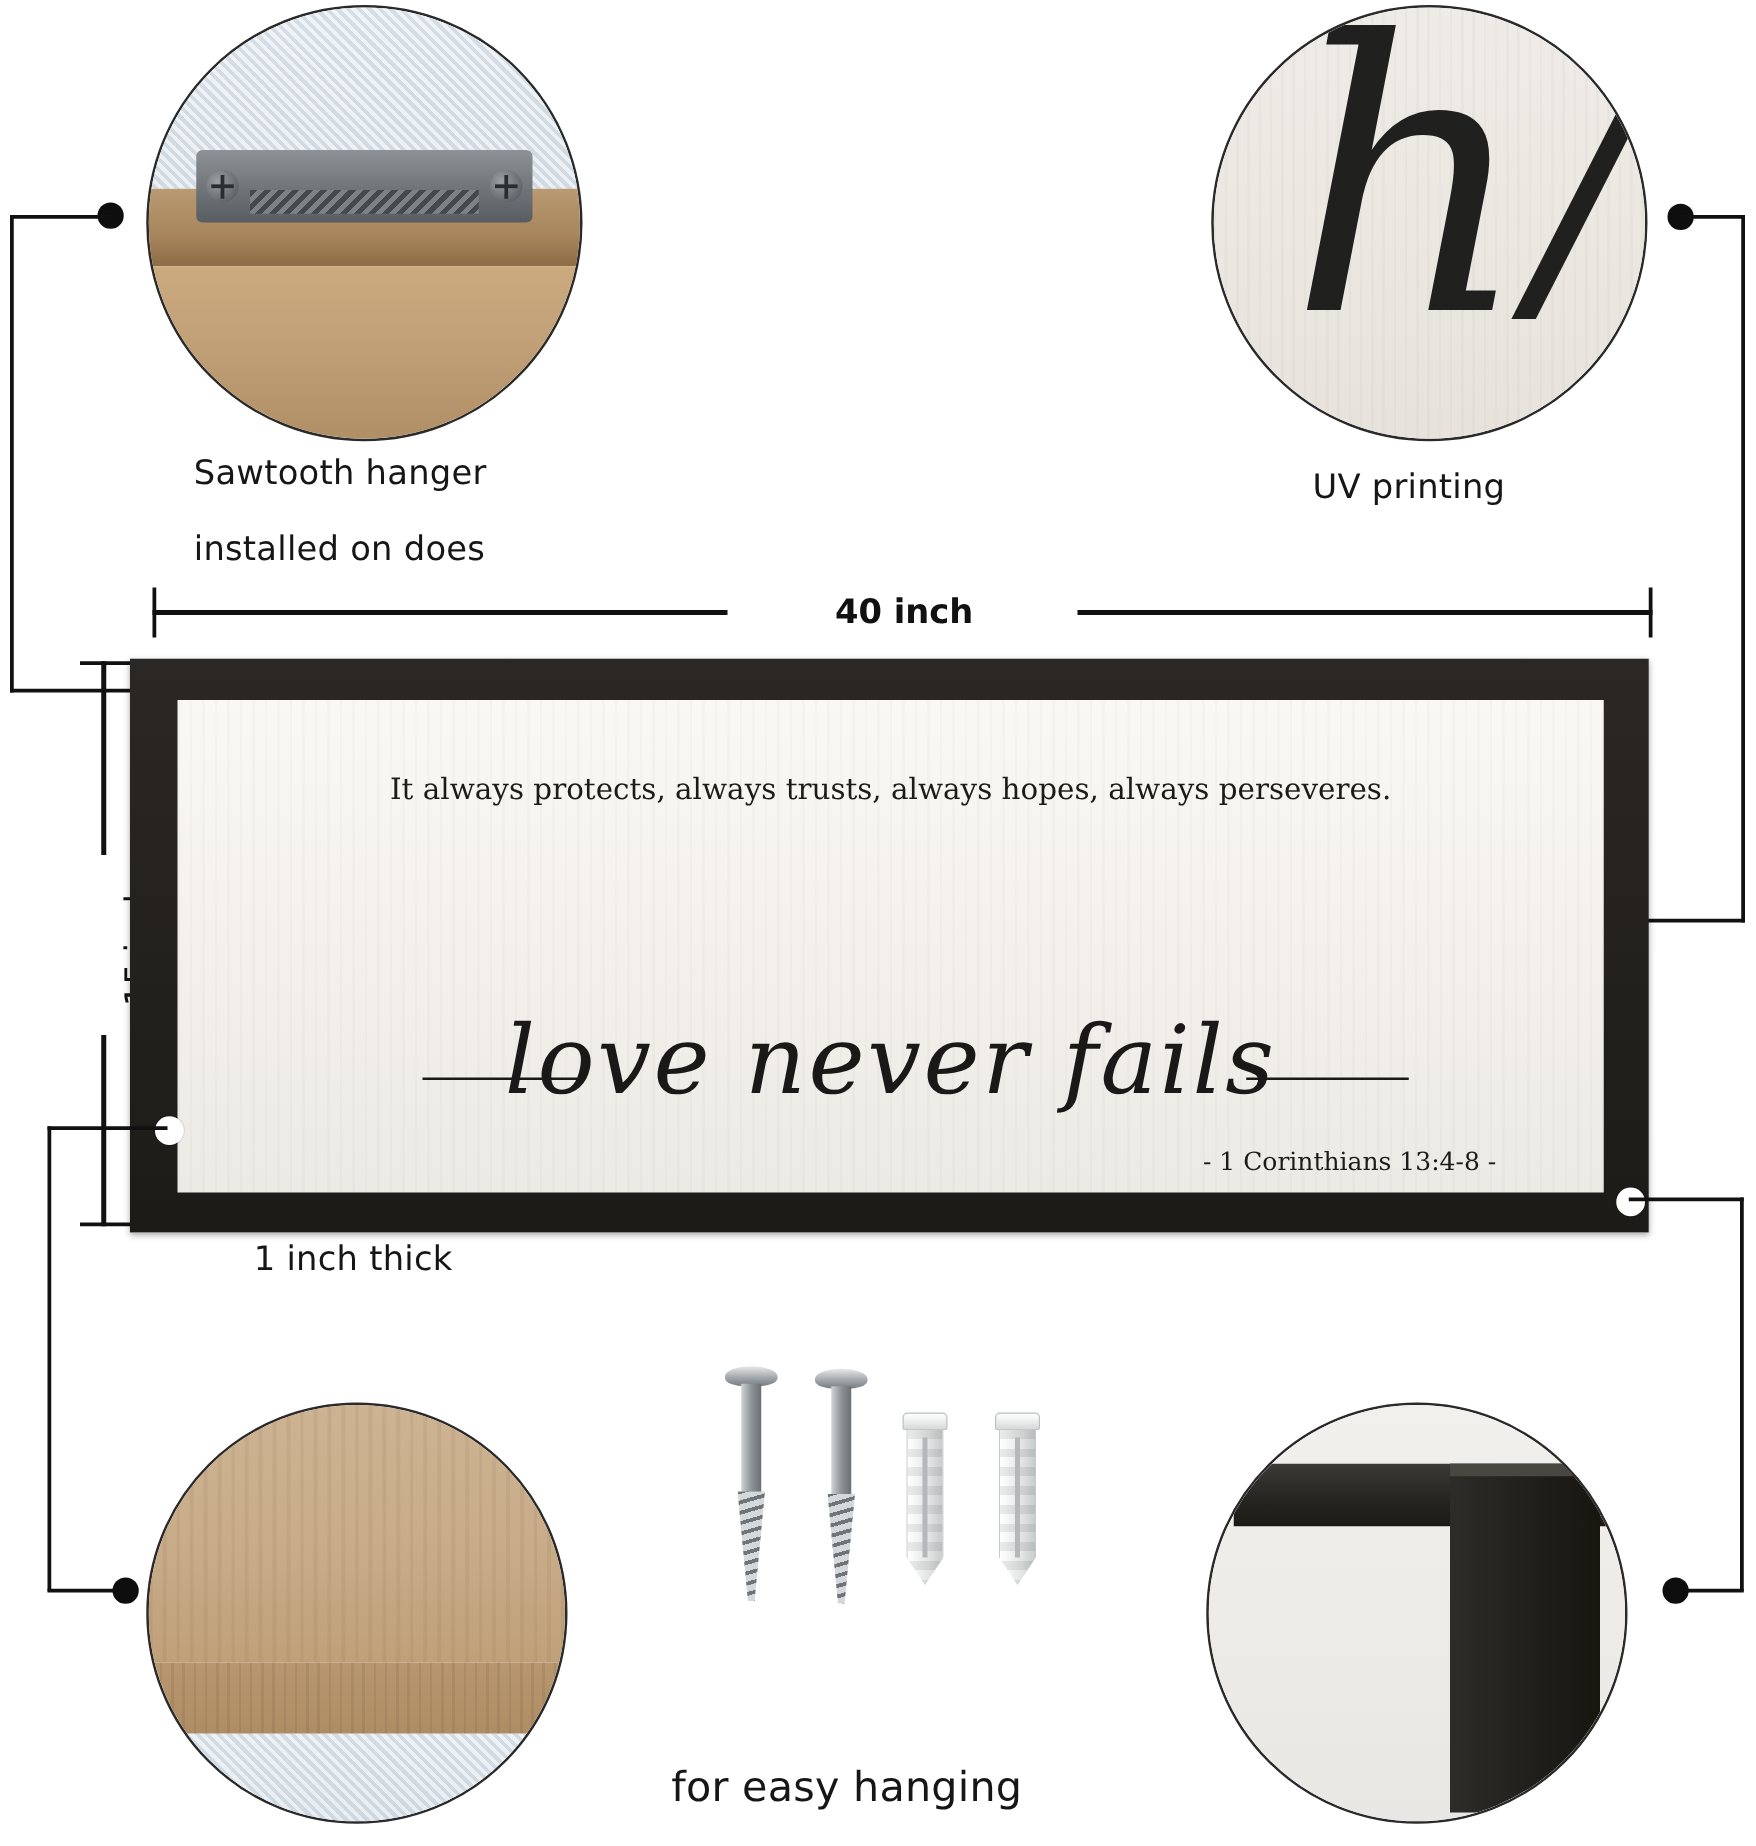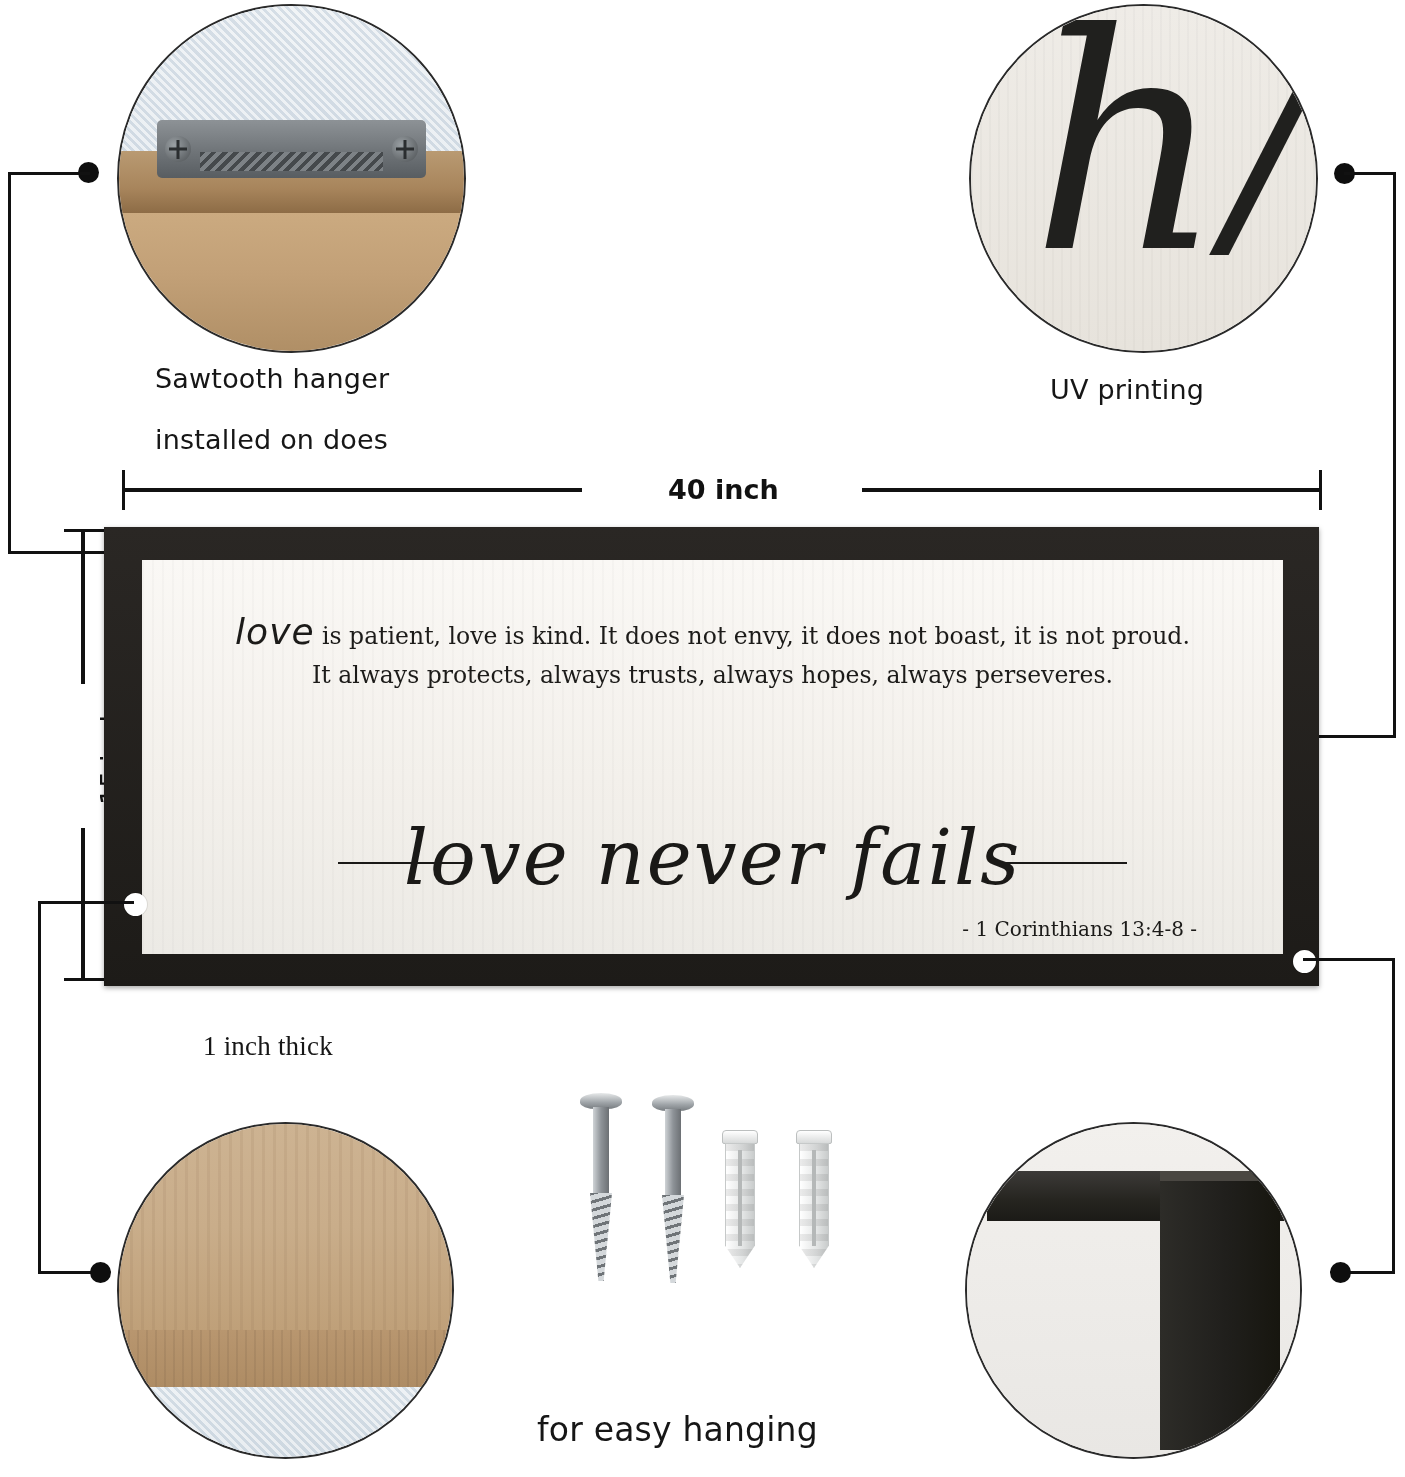--- a/index.html
+++ b/index.html
@@ -183,21 +183,20 @@
   .sign-script {
     position: absolute;
     left: 0; right: 0;
     top: 243px;
     text-align: center;
     color: #1a1917;
     font-family: "DejaVu Serif", serif;
     font-style: italic;
     font-size: 76px;
     letter-spacing: 2px;
-    margin-top: 10px;
   }
   .sign-ref {
     position: absolute;
     right: 86px;
     top: 357px;
     color: #1c1b19;
     font-family: "DejaVu Serif", serif;
     font-size: 20px;
   }
   .swash {
@@ -351,38 +350,35 @@
   <div class="dim-line" style="left:64px; top:529px; width:40px; height:3px;"></div>
   <div class="dim-line" style="left:64px; top:978px; width:40px; height:3px;"></div>
   <div class="dim-line" style="left:81px; top:529px; width:4px; height:155px;"></div>
   <div class="dim-line" style="left:81px; top:828px; width:4px; height:153px;"></div>
   <div class="dim-text vert" style="left:95px; top:805px;">15 inch</div>
 
   <div class="sign">
     <div class="sign-inner">
 
       <div class="sign-text">
-        <div>
-          <span class="lead">love</span><span> is patient, love is kind. It does not envy, it does not boast, it is not proud.</span>
-        </div>
         <div>It always protects, always trusts, always hopes, always perseveres.</div>
       </div>
 
       <div class="sign-script">love never fails</div>
       <div class="swash" style="left:196px; top:302px; width:130px;"></div>
       <div class="swash" style="left:855px; top:302px; width:130px;"></div>
 
       <div class="sign-ref">- 1 Corinthians 13:4-8 -</div>
     </div>
   </div>
 
   <div class="dot white" style="left:124px; top:893px;"></div>
   <div class="dot white" style="left:1293px; top:950px;"></div>
 
-  <div class="label" style="left:203px; top:1031px;font-family:Liberation Serif, serif;">1 inch thick</div>
+  <div class="label" style="left:203px; top:992px;">1 inch thick</div>
 
   <div class="circle" style="left:117px; top:1122px; width:337px; height:337px;">
     <div class="circle-inner">
       <div class="thick-top"></div>
       <div class="thick-mid"></div>
       <div class="thick-bot"></div>
     </div>
   </div>
 
   <div class="lead-line" style="left:38px; top:901px; width:96px; height:3px;"></div>

